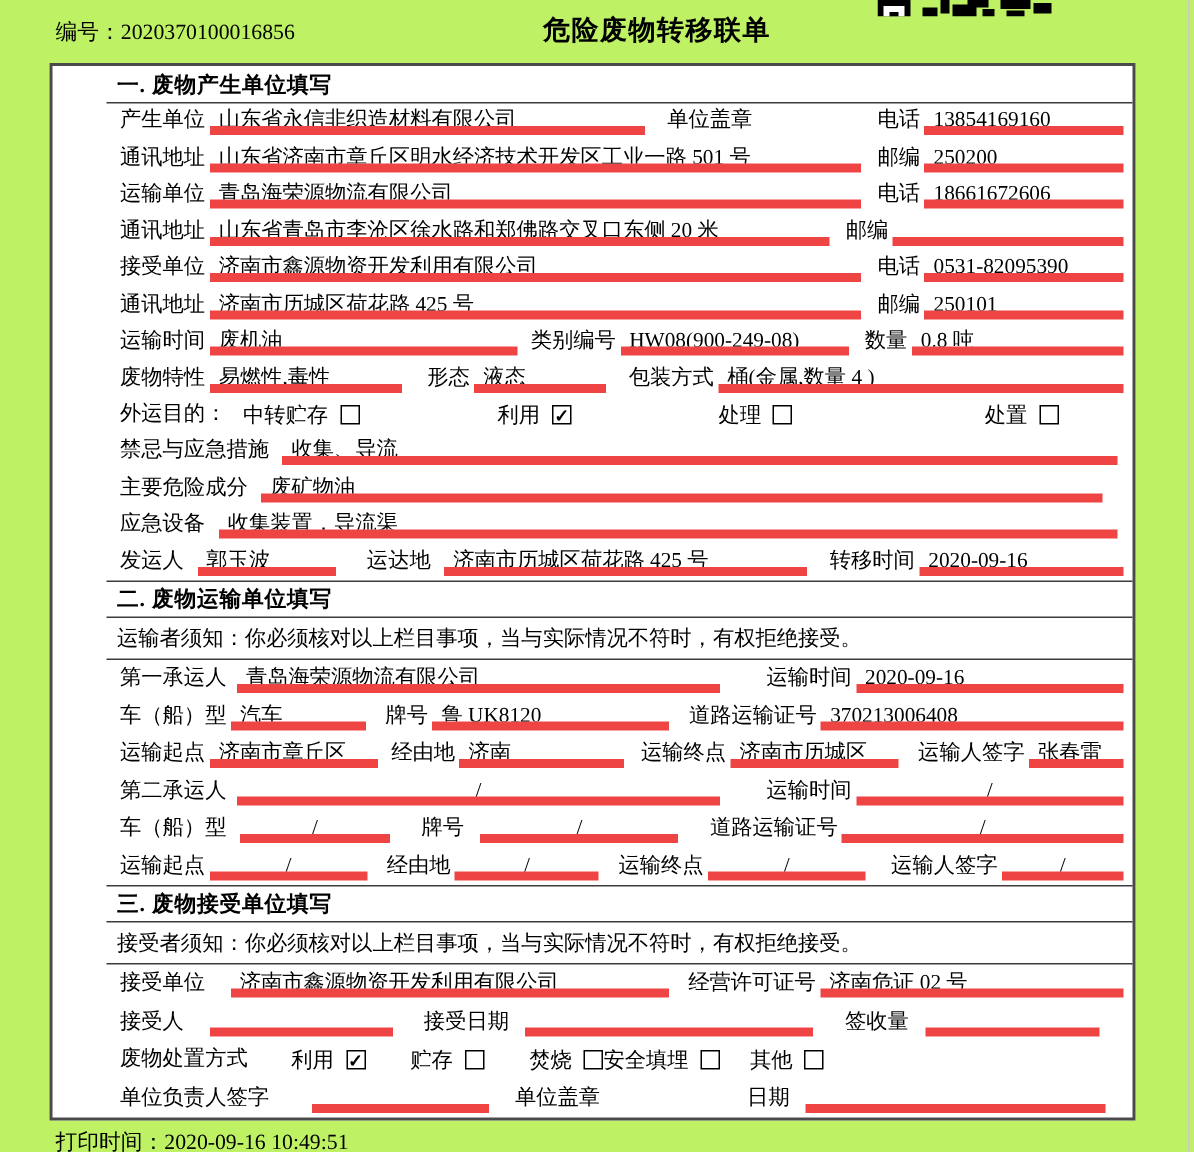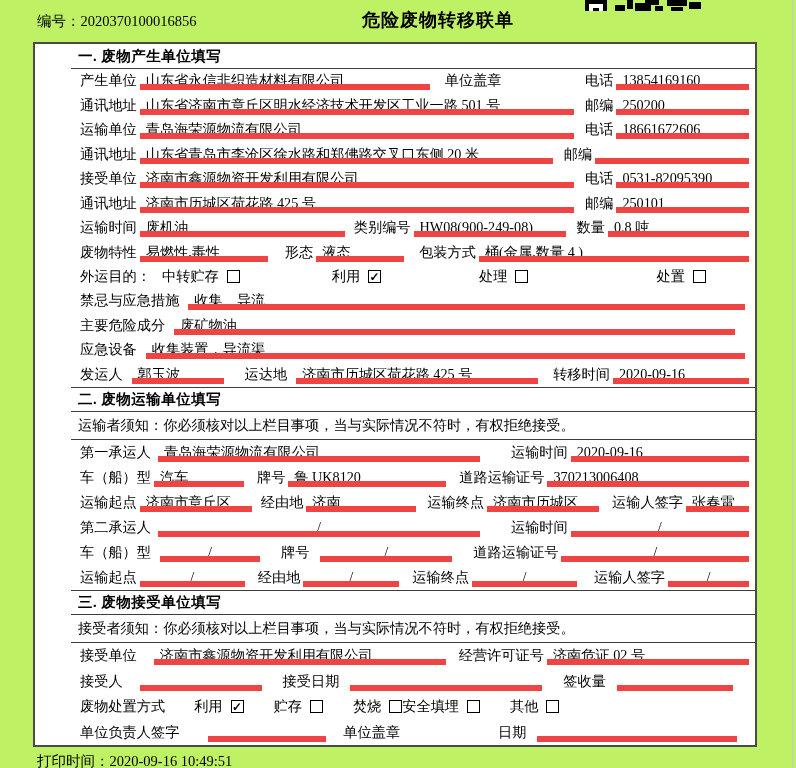--- a/index.html
+++ b/index.html
@@ -294,21 +294,21 @@
           <span class="cb"></span>
         </span>
         <span class="opt" style="margin-left:30px">
           <span>焚烧</span>
           <span class="cb"></span>
         </span>
         <span class="opt" style="">
           <span>安全填埋</span>
           <span class="cb"></span>
         </span>
-        <span class="opt" style="margin-left:30px">
+        <span class="opt" style="margin-left:20px">
           <span>其他</span>
           <span class="cb"></span>
         </span>
       </div>
 
       <div class="row">
         <span class="l">单位负责人签字</span>
         <span class="v" style="width:118px;margin-left:26px"></span>
         <span class="l" style="margin-left:14px">单位盖章</span>
         <span class="l" style="margin-left:92px">日期</span>

